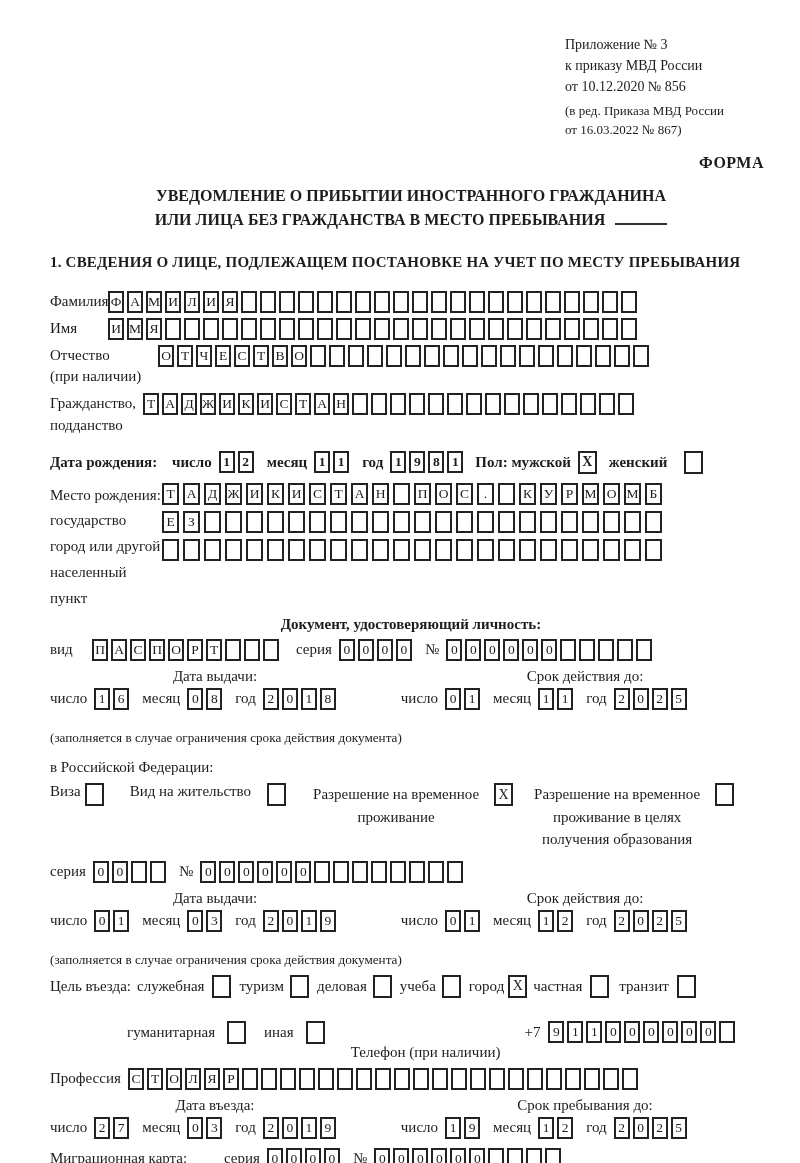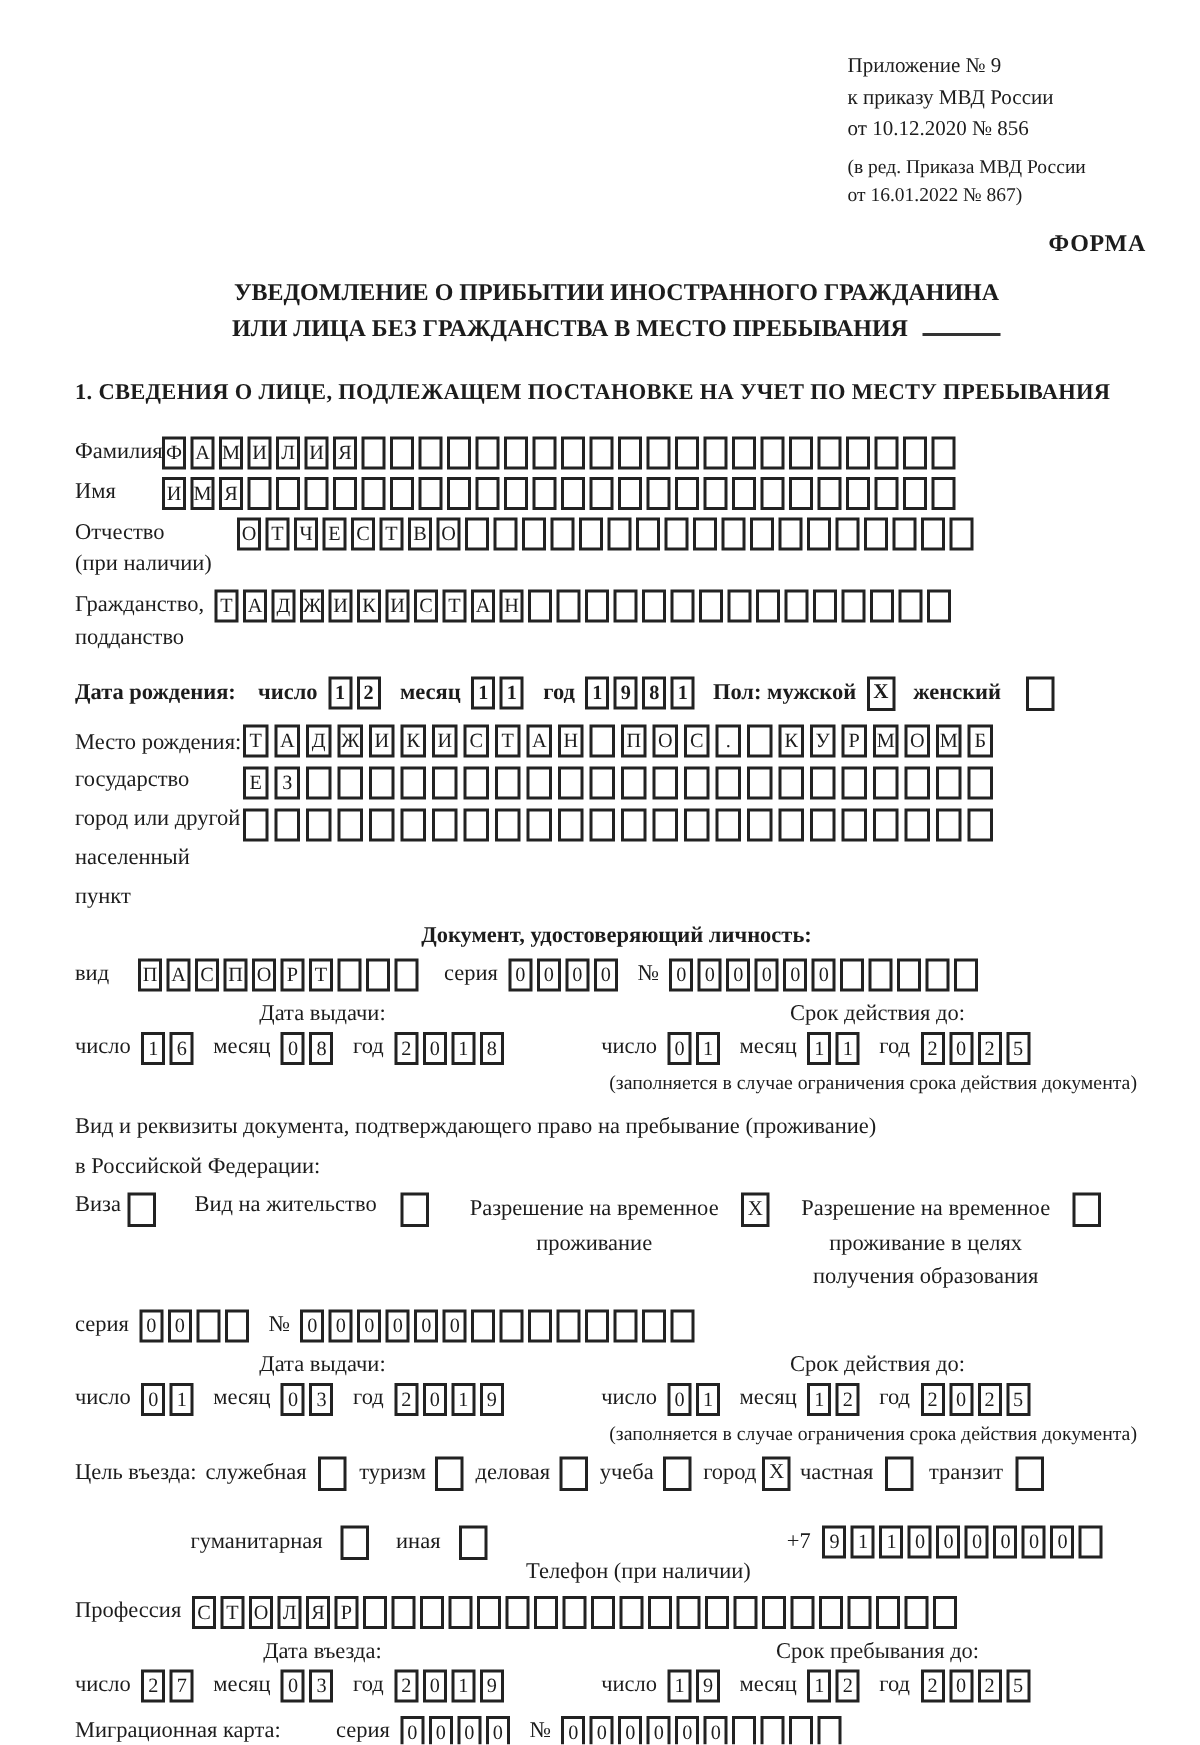--- a/index.html
+++ b/index.html
@@ -35,38 +35,38 @@
   .frow.vc { align-items:center; }
   .lbl { flex:none; }
   .lbl2 { line-height:1.45; }
   .w { margin:0 7px 0 10px; flex:none; }          
   .w:first-child { margin-left:0; }
   .dateheads { display:flex; margin-top:7px; }
   .dh1 { width:330px; text-align:center; }
   .dh2 { width:340px; text-align:center; margin-left:35px; }
   .dategroup { display:flex; align-items:center; }
   .dategroup.right { margin-left:62px; }
-  .note { text-align:right; font-size:13.2px; margin-top:4px; padding-right:14px; }
+  .note { font-size:13.2px; margin-top:20px; padding-right:14px; }
   .opt { display:flex; align-items:flex-start; }
   .optlabel-c { text-align:center; line-height:1.5; }
   .bold-c { text-align:center; font-weight:bold; }
   .gap4 { width:4px; flex:none; } .gap8 { width:8px; flex:none; }
 </style>
 </head>
 <body>
 
 <div class="page">
 
   <div class="annex">
-    <div>Приложение № 9</div>
+    <div>Приложение № 3</div>
     <div>к приказу МВД России</div>
     <div>от 10.12.2020 № 856</div>
     <div class="rev">
       <div>(в ред. Приказа МВД России</div>
-      <div>от 16.01.2022 № 867)</div>
+      <div>от 16.03.2022 № 867)</div>
     </div>
   </div>
   <div class="forma">ФОРМА</div>
 
   <div class="title">
     <div>УВЕДОМЛЕНИЕ О ПРИБЫТИИ ИНОСТРАННОГО ГРАЖДАНИНА</div>
     <div><span>ИЛИ ЛИЦА БЕЗ ГРАЖДАНСТВА В МЕСТО ПРЕБЫВАНИЯ</span><span class="blankline"></span></div>
   </div>
 
   <div class="sec-heading">1. СВЕДЕНИЯ О ЛИЦЕ, ПОДЛЕЖАЩЕМ ПОСТАНОВКЕ НА УЧЕТ ПО МЕСТУ ПРЕБЫВАНИЯ</div>
@@ -402,21 +402,20 @@
           <span class="cell">2</span>
           <span class="cell">0</span>
           <span class="cell">2</span>
           <span class="cell">5</span>
         </span>
     </span>
   </div>
   <div class="note">(заполняется в случае ограничения срока действия документа)</div>
 
   <div style="margin-top:8px; line-height:1.85;">
-    <div>Вид и реквизиты документа, подтверждающего право на пребывание (проживание)</div>
     <div>в Российской Федерации:</div>
   </div>
 
   <div class="frow" style="margin-top:2px;">
     <span class="opt">
       <span>Виза</span>
         <span class="gap4"></span>
       <span class="checkbox"></span>
     </span>
     <span class="opt" style="margin-left:26px;">

